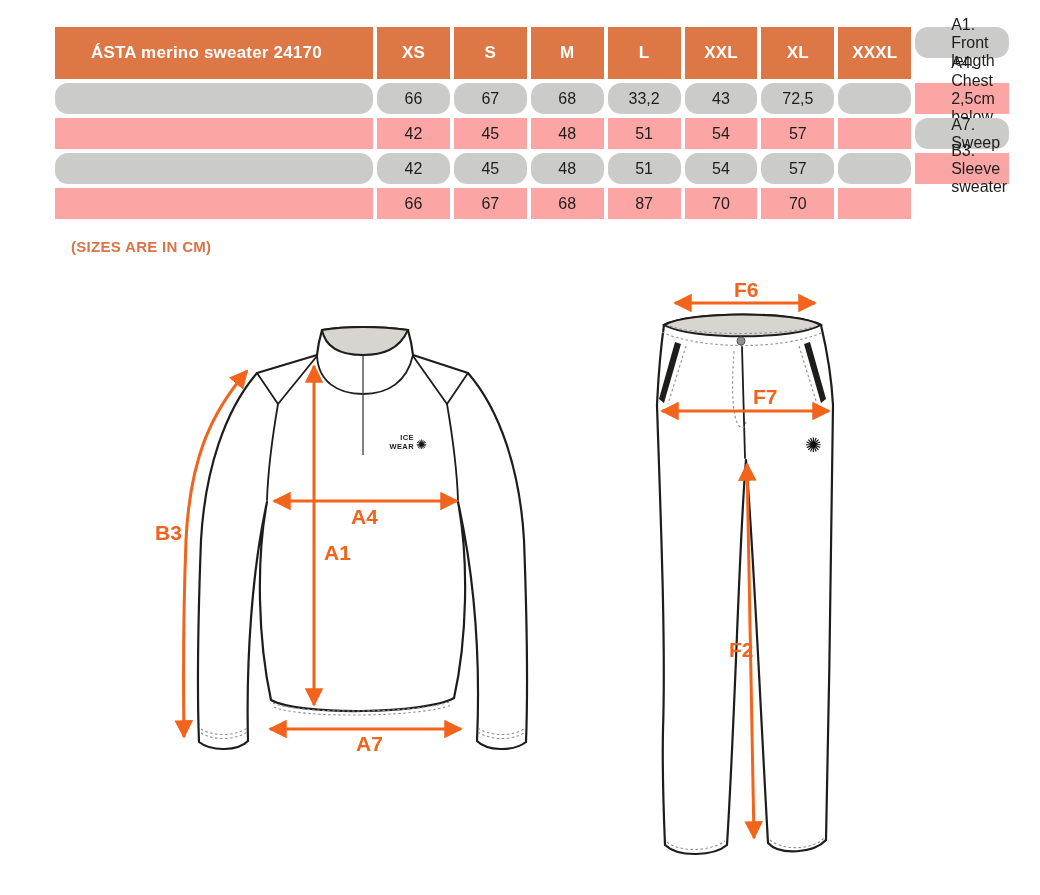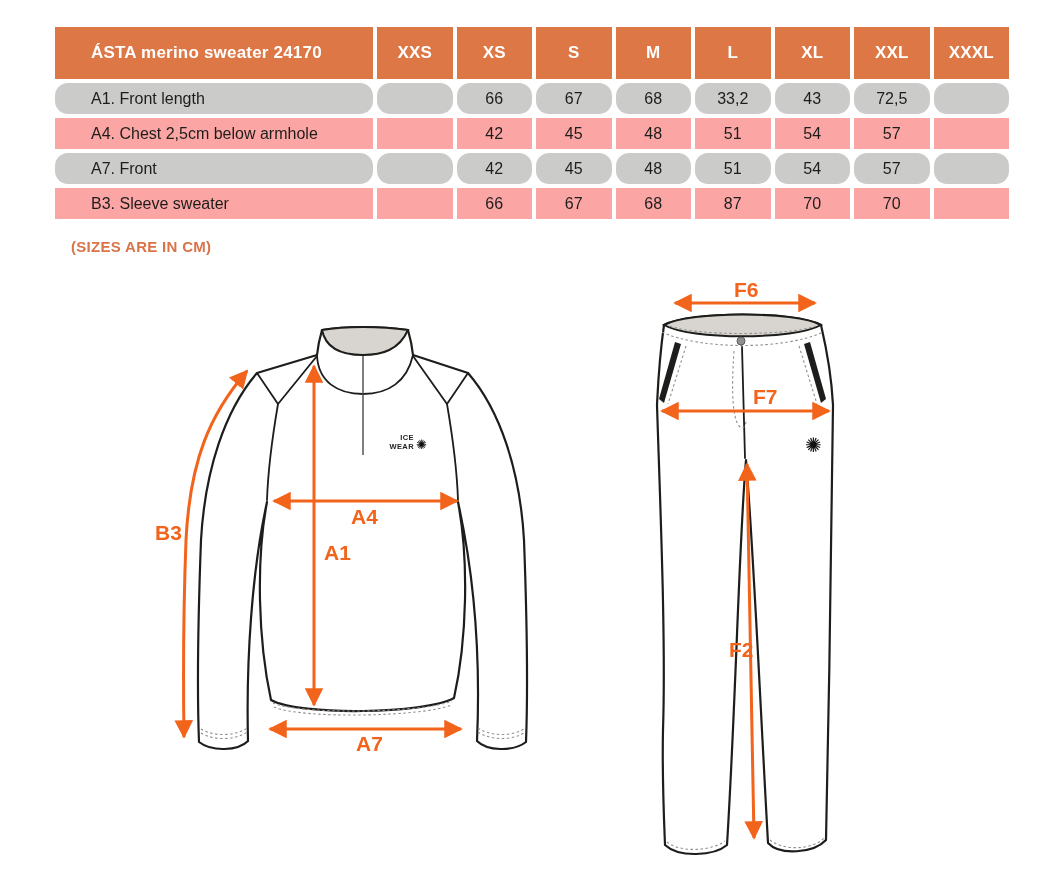--- a/index.html
+++ b/index.html
@@ -47,27 +47,26 @@
   .flake   { fill:#111; font-family:"DejaVu Sans",sans-serif; }
 </style>
 </head>
 <body>
 
 <div id="stage">
 
   <div id="size-table">
 
     <div class="cell hcell title-cell">ÁSTA merino sweater 24170</div>
-    <div class="cell hcell">XXS</div>
     <div class="cell hcell">XS</div>
     <div class="cell hcell">S</div>
     <div class="cell hcell">M</div>
     <div class="cell hcell">L</div>
+    <div class="cell hcell">XXL</div>
     <div class="cell hcell">XL</div>
-    <div class="cell hcell">XXL</div>
     <div class="cell hcell">XXXL</div>
 
     <div class="cell rcell row-dark label-cell">A1. Front length</div>
     <div class="cell rcell row-dark"></div>
     <div class="cell rcell row-dark">66</div>
     <div class="cell rcell row-dark">67</div>
     <div class="cell rcell row-dark">68</div>
     <div class="cell rcell row-dark">33,2</div>
     <div class="cell rcell row-dark">43</div>
     <div class="cell rcell row-dark">72,5</div>
@@ -76,21 +75,21 @@
     <div class="cell rcell row-light label-cell">A4. Chest 2,5cm below armhole</div>
     <div class="cell rcell row-light"></div>
     <div class="cell rcell row-light">42</div>
     <div class="cell rcell row-light">45</div>
     <div class="cell rcell row-light">48</div>
     <div class="cell rcell row-light">51</div>
     <div class="cell rcell row-light">54</div>
     <div class="cell rcell row-light">57</div>
     <div class="cell rcell row-light"></div>
 
-    <div class="cell rcell row-dark label-cell">A7. Front</div>
+    <div class="cell rcell row-dark label-cell">A7. Sweep</div>
     <div class="cell rcell row-dark"></div>
     <div class="cell rcell row-dark">42</div>
     <div class="cell rcell row-dark">45</div>
     <div class="cell rcell row-dark">48</div>
     <div class="cell rcell row-dark">51</div>
     <div class="cell rcell row-dark">54</div>
     <div class="cell rcell row-dark">57</div>
     <div class="cell rcell row-dark"></div>
 
     <div class="cell rcell row-light label-cell">B3. Sleeve sweater</div>

